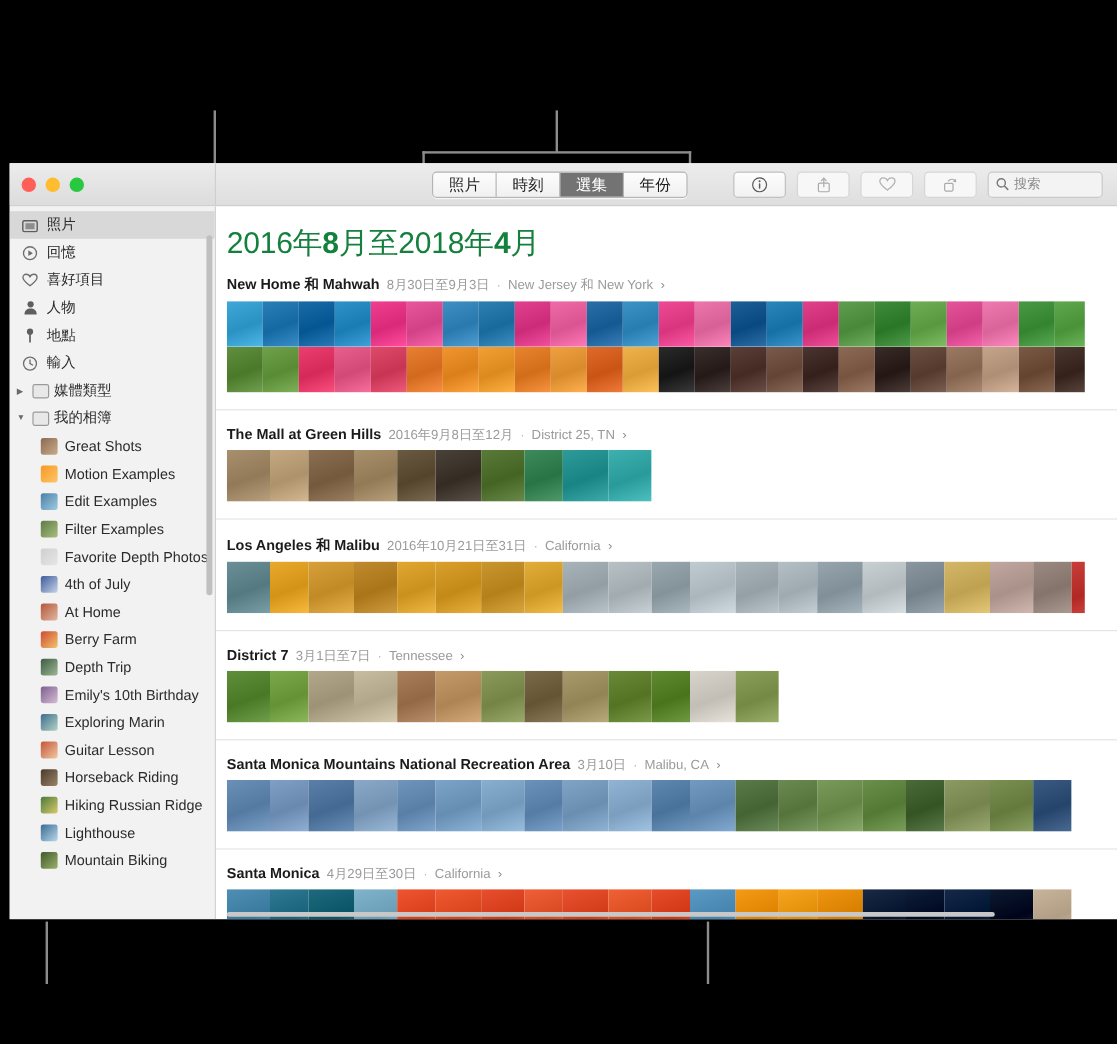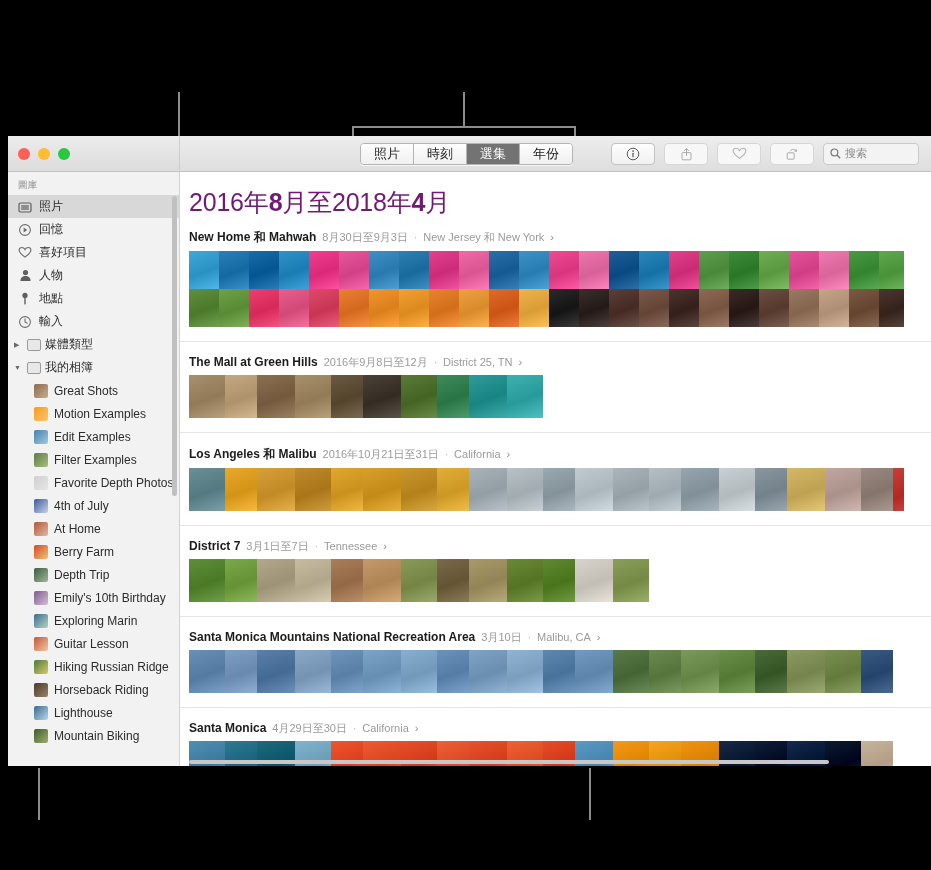--- a/index.html
+++ b/index.html
@@ -141,21 +141,21 @@
   
   .sb-scroll {
     position: absolute; right: 2px; top: 24px;
     width: 5px; height: 300px; border-radius: 3px; background: #c0c0c0;
   }
 
   
   .main { flex: 1; background: #fff; position: relative; overflow: hidden; }
   .content { padding: 14px 0 0 0; }
   .big-title {
-    font-size: 25px; color: #701a75; padding: 0 0 10px 9px; font-weight: 400;
+    font-size: 25px; color: #15803d; padding: 0 0 10px 9px; font-weight: 400;
     letter-spacing: -0.2px;
   }
   .big-title b { font-weight: 700; }
 
   .sect-head {
     display: flex; align-items: baseline; gap: 6px;
     padding: 0 0 5px 9px;
     font-size: 11.5px;
     white-space: nowrap;
   }
@@ -244,21 +244,20 @@
             <span class="ph">搜索</span>
           </div>
         </div>
 
       </div>
     </div>
 
     <div class="body">
 
       <div class="sidebar">
-        <div class="sb-header">圖庫</div>
 
         <div class="sb-row sel">
           <span class="sb-ico">
             <svg width="14" height="12" viewBox="0 0 14 12">
                 <rect x="1" y="2" width="12" height="9" rx="1.4" fill="none" stroke="#5e5e5e" stroke-width="1.2"></rect>
                 <rect x="3.2" y="4" width="7.6" height="5" fill="#8d8d8d"></rect>
               </svg>
           </span>
           <span>照片</span>
         </div>
@@ -368,26 +367,26 @@
             </div>
             <div class="sb-row indent">
               <span class="thumb" style="background: linear-gradient(135deg, rgb(59, 110, 140), rgb(180, 210, 196));"></span>
               <span>Exploring Marin</span>
             </div>
             <div class="sb-row indent">
               <span class="thumb" style="background: linear-gradient(135deg, rgb(196, 86, 58), rgb(240, 200, 160));"></span>
               <span>Guitar Lesson</span>
             </div>
             <div class="sb-row indent">
+              <span class="thumb" style="background: linear-gradient(135deg, rgb(74, 58, 44), rgb(154, 132, 104));"></span>
+              <span>Horseback Riding</span>
+            </div>
+            <div class="sb-row indent">
               <span class="thumb" style="background: linear-gradient(135deg, rgb(74, 122, 60), rgb(219, 201, 106));"></span>
               <span>Hiking Russian Ridge</span>
-            </div>
-            <div class="sb-row indent">
-              <span class="thumb" style="background: linear-gradient(135deg, rgb(74, 58, 44), rgb(154, 132, 104));"></span>
-              <span>Horseback Riding</span>
             </div>
             <div class="sb-row indent">
               <span class="thumb" style="background: linear-gradient(135deg, rgb(58, 106, 146), rgb(184, 216, 234));"></span>
               <span>Lighthouse</span>
             </div>
             <div class="sb-row indent">
               <span class="thumb" style="background: linear-gradient(135deg, rgb(63, 90, 46), rgb(156, 176, 106));"></span>
               <span>Mountain Biking</span>
             </div>
           </div>

